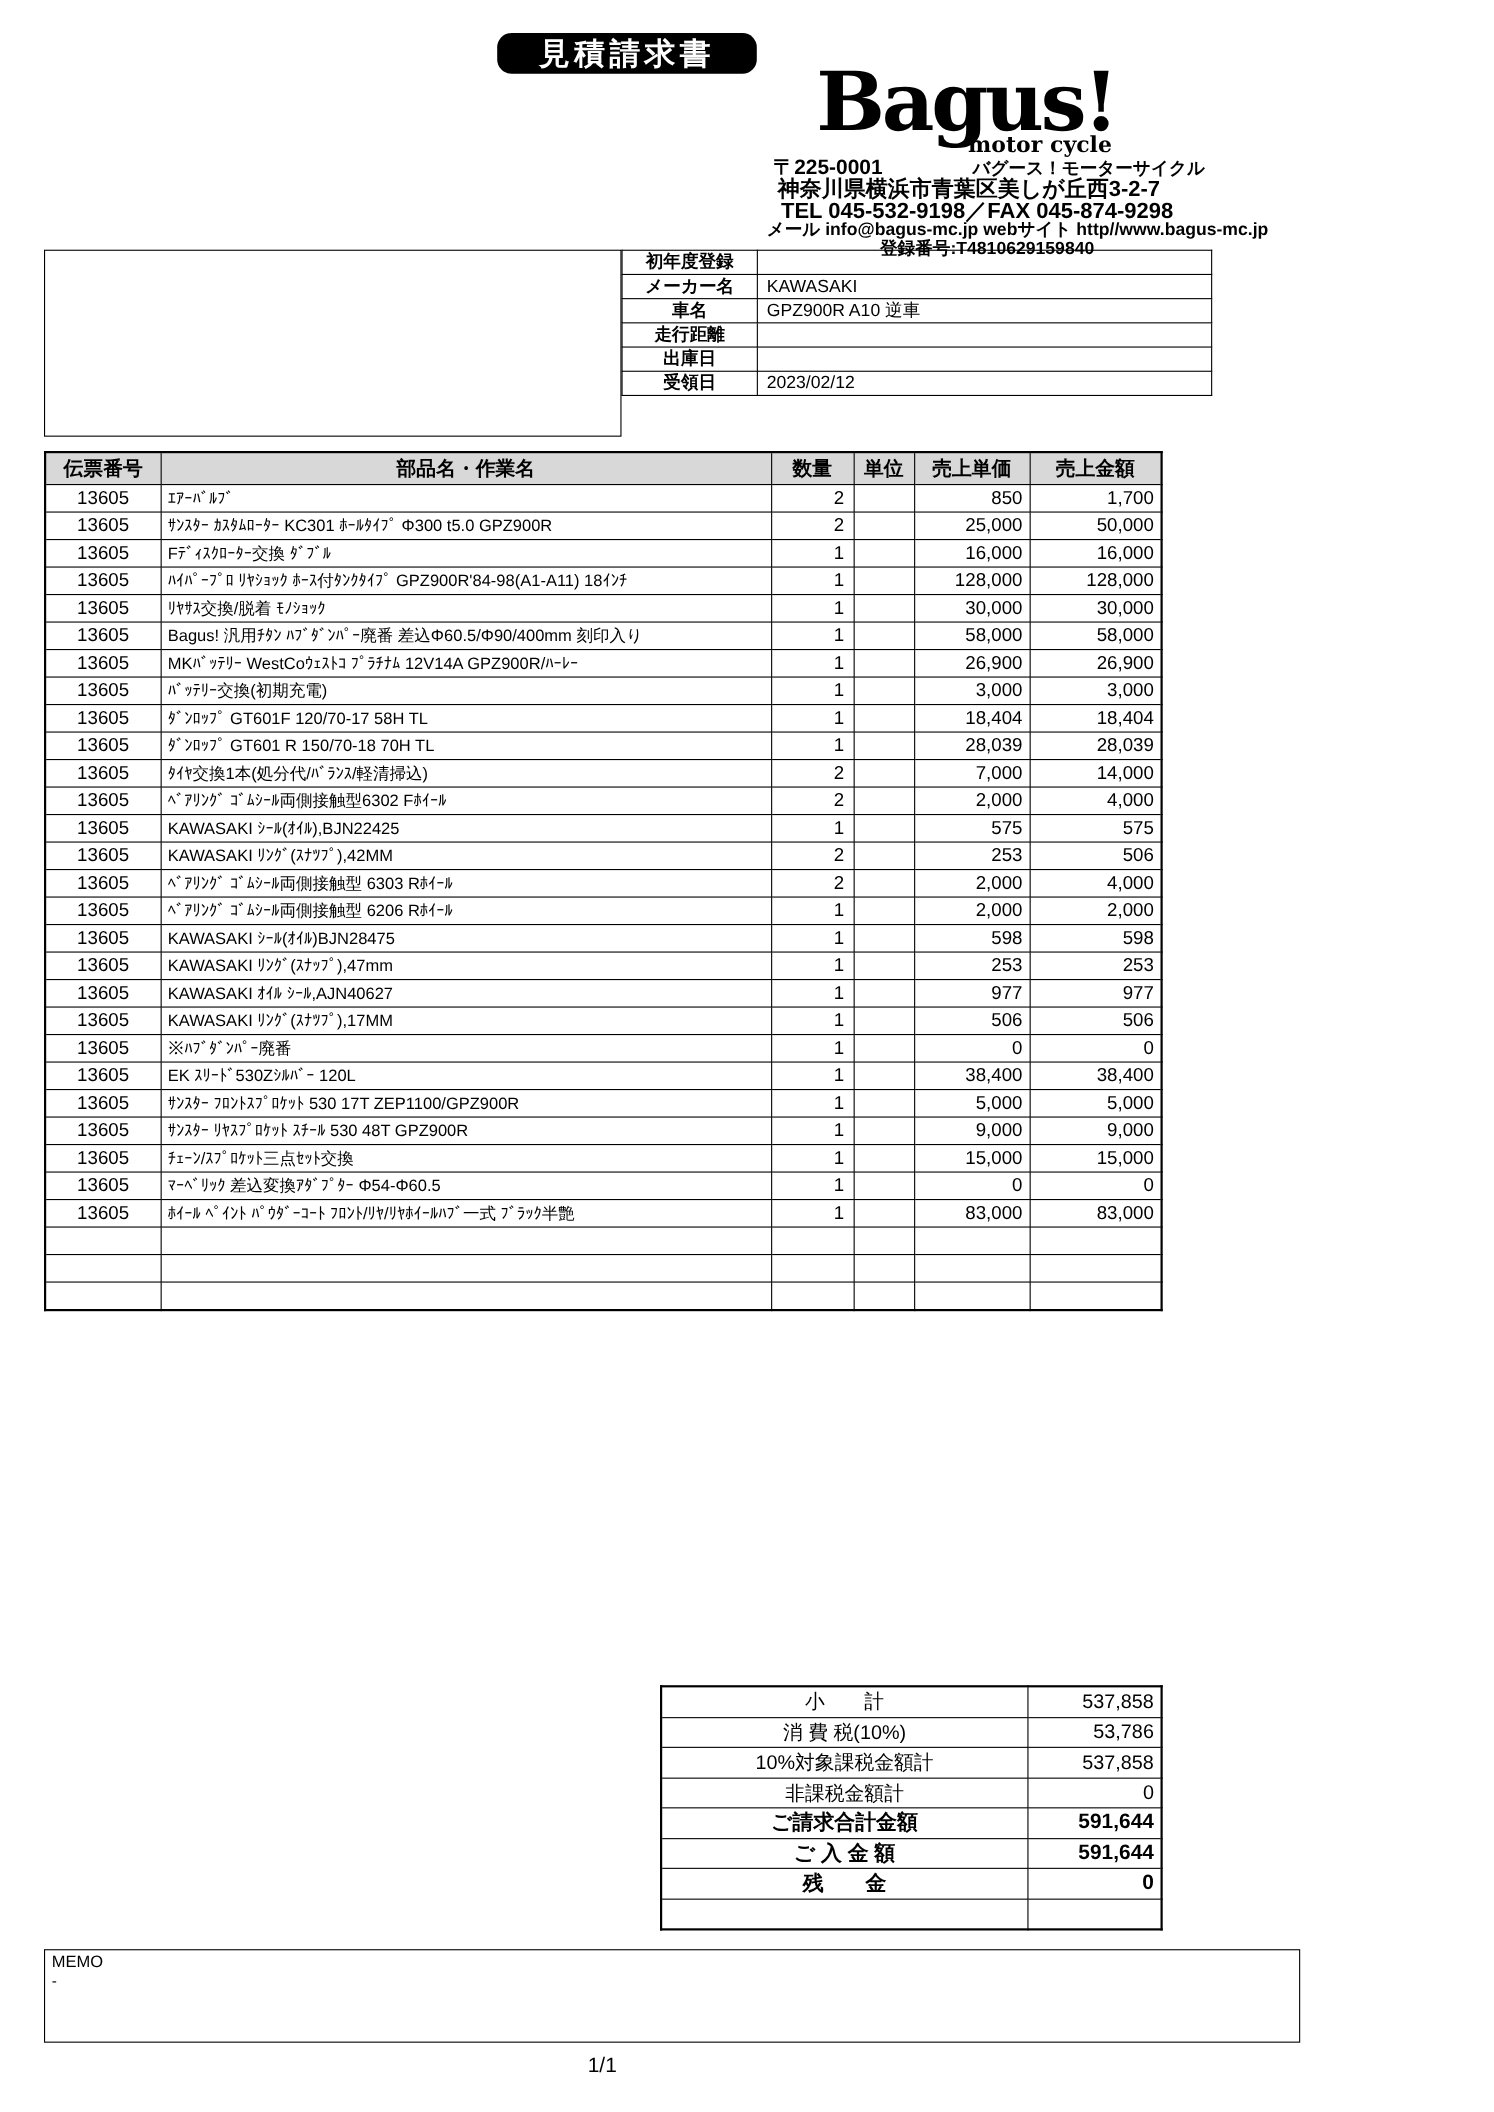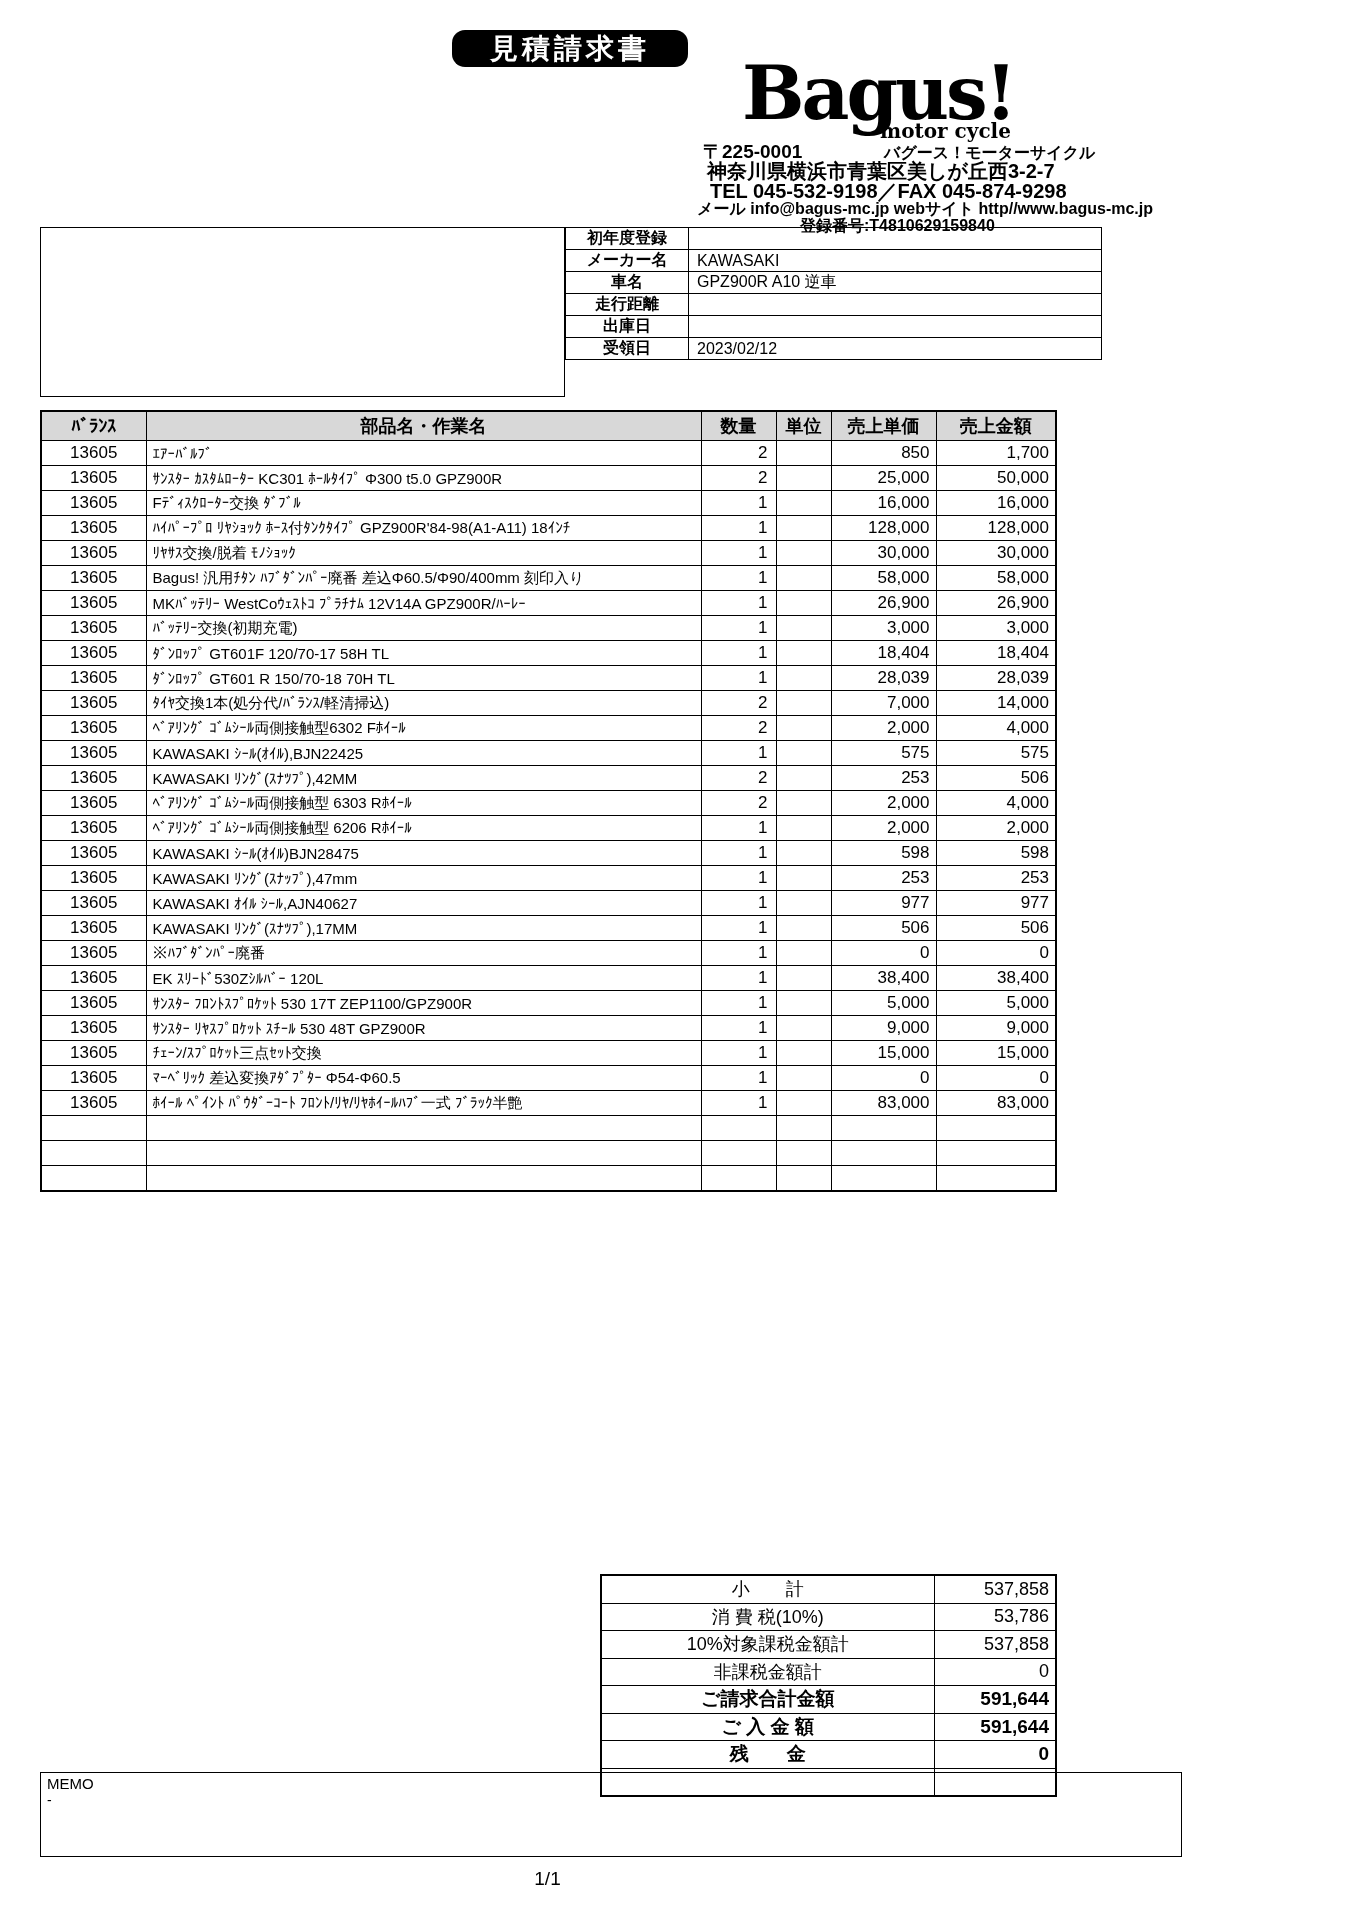--- a/index.html
+++ b/index.html
@@ -44,21 +44,21 @@
   .items-table td{border:1.5px solid #000;height:24px;padding:0 4px;
         overflow:hidden;white-space:nowrap;}
   .c-slip{text-align:center;font-size:17px;}
   .c-name{text-align:left;font-size:15px;padding-left:6px !important;margin-top:25px;}
   .c-qty{text-align:right;font-size:17px;padding-right:8px !important;}
   .c-unit{}
   .c-price{text-align:right;font-size:17px;padding-right:6px !important;}
   .c-amount{text-align:right;font-size:17px;padding-right:6px !important;}
 
   
-  .totals-table{position:absolute;left:600px;top:1574px;width:455px;table-layout:fixed;
+  .totals-table{position:absolute;left:600px;top:1532px;width:455px;table-layout:fixed;
         border:2px solid #000;}
   .totals-table td{border:1.5px solid #000;height:26.5px;font-size:18px;padding:0 6px;
         overflow:hidden;white-space:nowrap;}
   .t-label{width:327px;text-align:center;}
   .t-value{text-align:right;}
   .totals-table tr.bold td{font-weight:bold;font-size:19px;}
 
   
   .memo-box{position:absolute;left:40px;top:1772px;width:1142px;height:85px;
         border:1.5px solid #000;box-sizing:border-box;padding:2px 6px;}
@@ -119,21 +119,21 @@
     <colgroup>
       <col style="width:105px">
         <col style="width:555px">
         <col style="width:75px">
       <col style="width:55px">
         <col style="width:105px">
         <col style="width:120px">
     </colgroup>
     <thead>
       <tr>
-          <th>ﾊﾞﾗﾝｽ</th>
+          <th>伝票番号</th>
           <th>部品名・作業名</th>
           <th>数量</th>
           <th>単位</th>
           <th>売上単価</th>
           <th>売上金額</th>
         </tr>
     </thead>
     <tbody>
         <tr>
           <td class="c-slip">13605</td>

